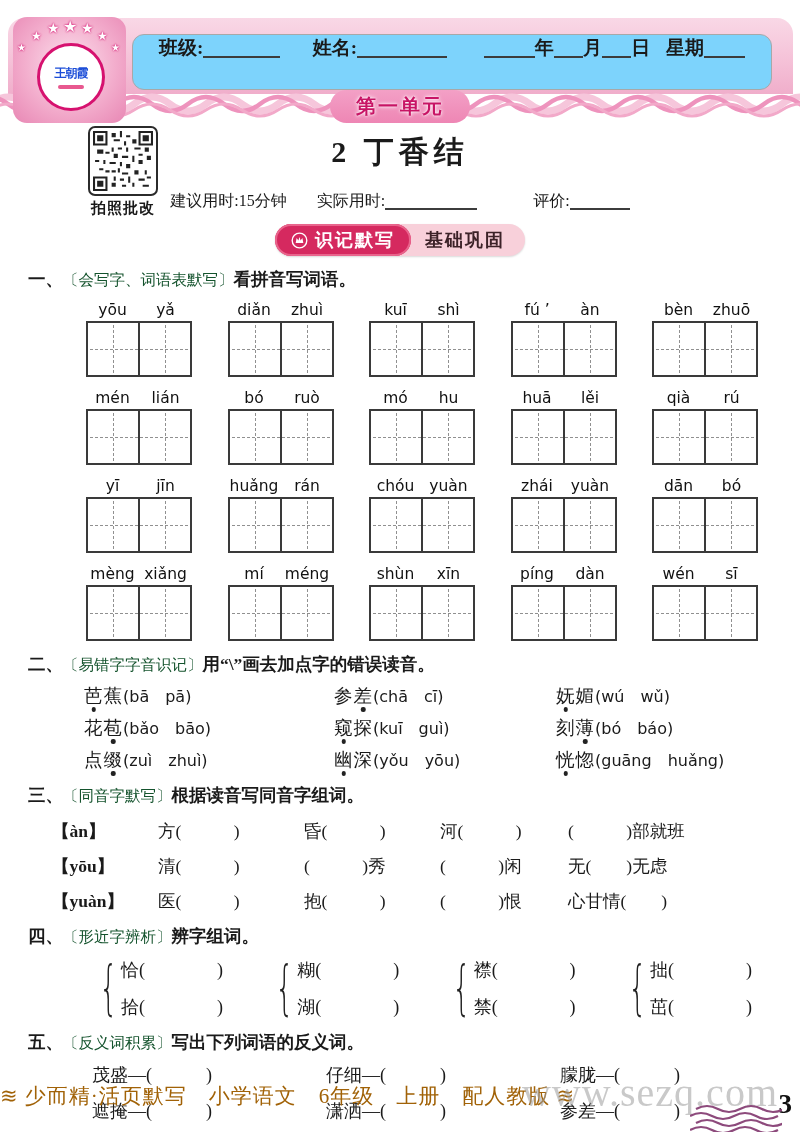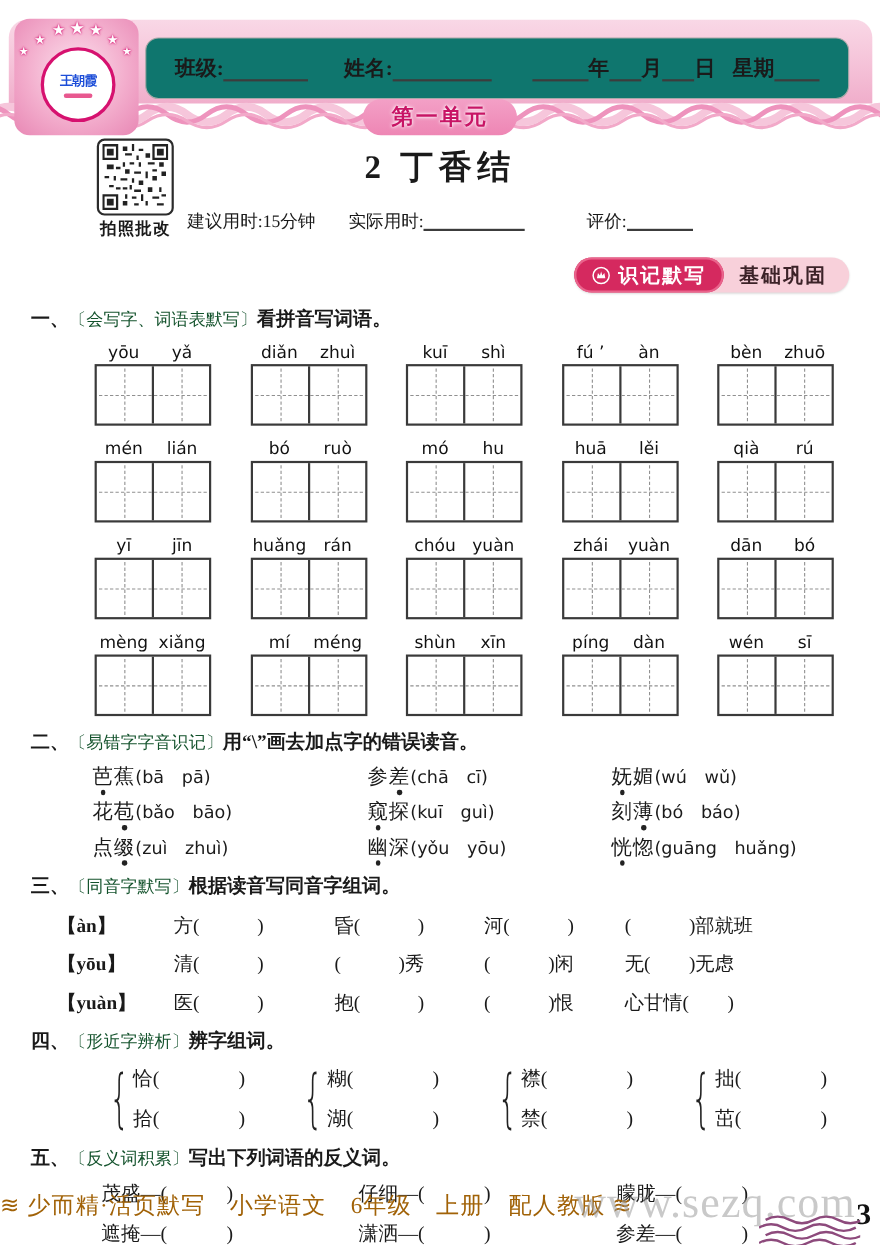--- a/index.html
+++ b/index.html
@@ -16,42 +16,42 @@
         letter-spacing:1px;white-space:nowrap;z-index:5;font-family:"Liberation Sans",sans-serif;}
   .logo{position:absolute;left:13px;top:17px;width:113px;height:106px;
         background:radial-gradient(circle at 50% 45%,#fbe3ee 0%,#f3aecd 55%,#e887b4 100%);
         border-radius:14px;z-index:4;}
   .star{position:absolute;color:#fff;text-shadow:0 0 2px #d6116f,0 0 2px #d6116f;line-height:1;}
   .seal{position:absolute;left:24px;top:26px;width:62px;height:62px;background:#fff;
         border:3px solid #d6116f;border-radius:50%;display:flex;align-items:center;
         justify-content:center;flex-direction:column;}
   .seal .brand-name{font-weight:800;font-size:12px;letter-spacing:-1px;color:#1d4ed8;}
   .seal .seal-dot{width:26px;height:4px;background:#e8588f;border-radius:2px;margin-top:3px;}
-  .form-box{position:absolute;left:132px;right:28px;top:34px;height:54px;background:#0f766e;
-        border:1.5px solid #a8a8a8;border-radius:12px;z-index:3;display:flex;align-items:center;
+  .form-box{position:absolute;left:132px;right:28px;top:34px;height:54px;background:#7dd3fc;
+        border:1.5px solid #a8a8a8;border-radius:12px;z-index:3;display:flex;align-items:flex-start;
         padding:0 26px;font-size:19px;font-weight:600;white-space:nowrap;}
   .blank{display:inline-block;border-bottom:2px solid #3c3c3c;height:21px;vertical-align:-4px;}
   .u30{width:30px}.u42{width:42px}.u52{width:52px}.u60{width:60px}.u78{width:78px}.u92{width:92px}
   .wave-strip{position:absolute;left:0;right:0;top:84px;height:36px;z-index:2;}
   .wave-svg{position:absolute;left:0;top:0;width:800px;height:36px;}
   .unit-pill{position:absolute;left:50%;top:6px;transform:translateX(-50%);
         background:linear-gradient(180deg,#f3a0c6,#ee86b4);border-radius:18px;padding:3px 26px;
         color:#c81465;font-weight:800;font-size:20px;letter-spacing:2px;
         text-shadow:0 0 2px #fff,0 0 4px #fff;white-space:nowrap;}
 
   
   .main{position:relative;padding:126px 28px 0 28px;}
   .title-area{position:relative;height:98px;}
   .qr-block{position:absolute;left:56px;top:0;width:78px;text-align:center;}
   .qr-box{width:60px;height:60px;border:2.5px solid #2b2b2b;border-radius:7px;padding:3px;margin:0 auto;background:#fff;}
   .qr-caption{font-weight:700;font-size:15px;margin-top:3px;letter-spacing:1px;}
   .lesson-title{text-align:center;font-size:30px;font-weight:800;letter-spacing:5px;padding-top:6px;}
   .timing{text-align:center;font-size:16px;margin-top:14px;}
   .timing .gap{display:inline-block;width:26px;}
-  .badge-row{display:flex;justify-content:flex-end;margin:10px 0 6px 0;}
+  .badge-row{display:flex;justify-content:center;margin:0 0 6px 0;}
   .badge-wrap{display:inline-flex;align-items:center;background:#f8d0da;border-radius:999px;
         box-shadow:0 1px 2px rgba(0,0,0,.15);}
   .badge-main{display:inline-flex;align-items:center;gap:7px;background:#d5295f;color:#fff;
         border-radius:999px;padding:4px 16px;font-weight:800;font-size:18px;letter-spacing:2px;
         box-shadow:inset 0 0 0 2px #e9648c;}
   .badge-sub{padding:4px 20px 4px 14px;color:#3c2228;font-weight:800;font-size:18px;letter-spacing:2px;}
 
   .sec{margin-top:11px;}
   .sec-head{font-size:17.5px;line-height:1.45;}
   .sec-num{font-weight:800;}

